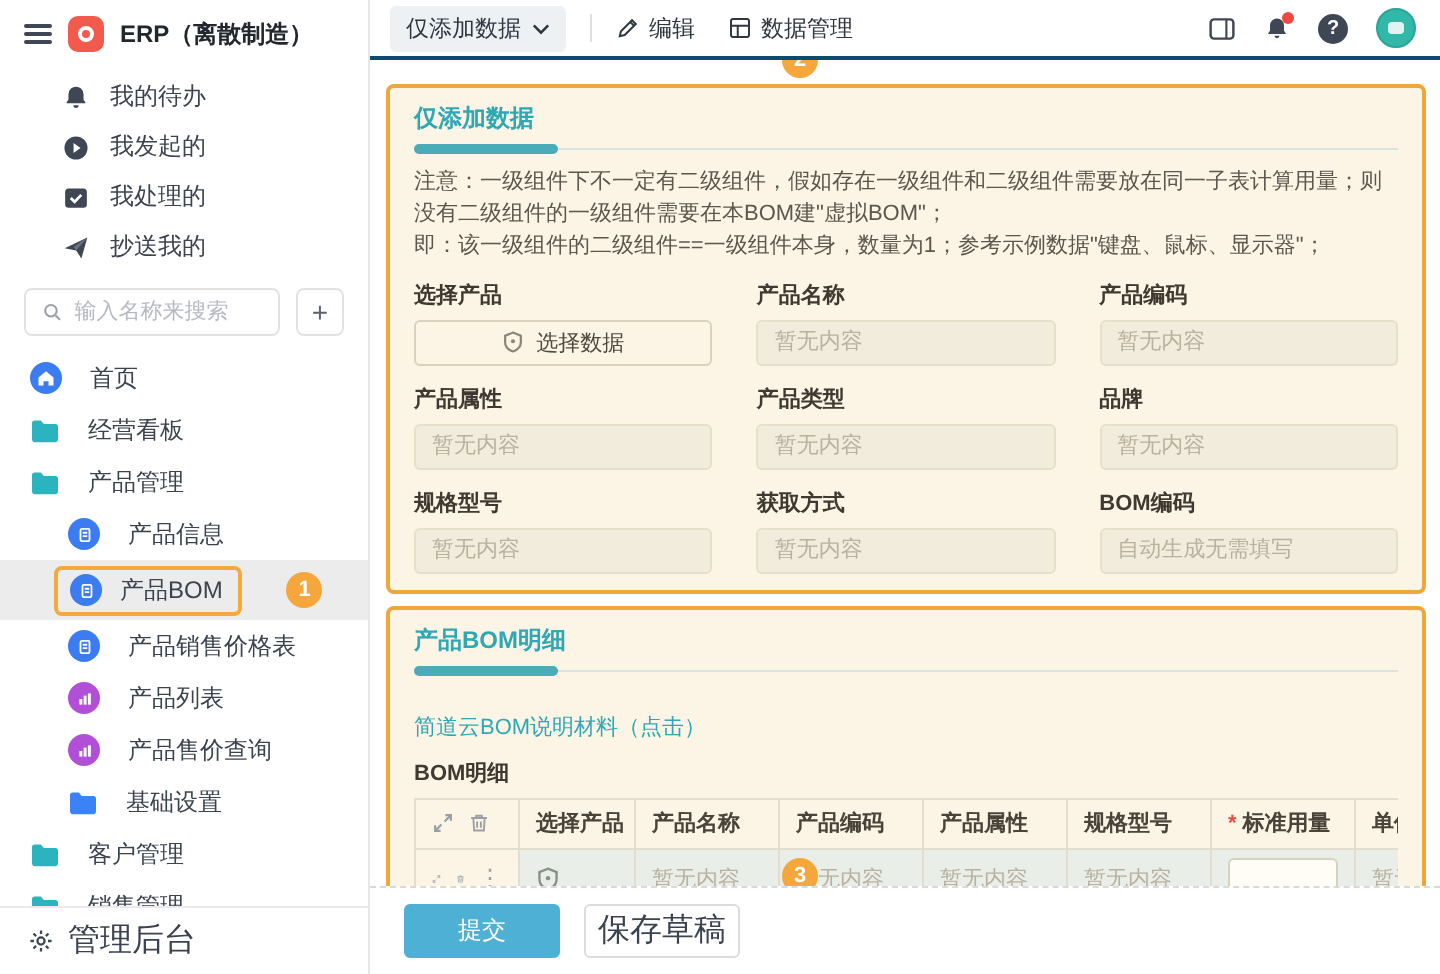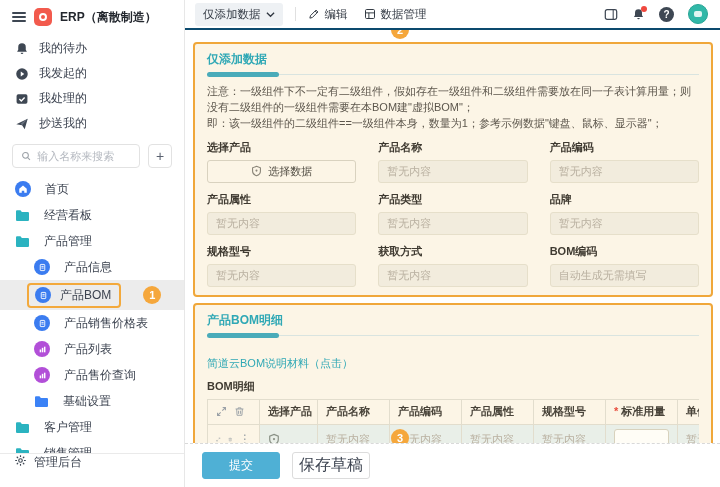--- a/index.html
+++ b/index.html
@@ -8,36 +8,36 @@
   .app { display:flex; width:720px; height:487px; }
 
   
   .sidebar { width:185px; height:100%; border-right:1px solid #e7e7e7; display:flex; flex-direction:column; background:#fff; flex-shrink:0; }
   .brand { display:flex; align-items:center; gap:8px; padding:8px 12px 6px; }
   .hamburger { width:14px; height:10px; display:flex; flex-direction:column; justify-content:space-between; cursor:pointer; }
   .hamburger i { display:block; height:2px; background:#3e4753; border-radius:1px; }
   .app-logo { width:18px; height:18px; border-radius:5px; background:#f25a4d; display:flex; align-items:center; justify-content:center; }
   .app-logo i { width:8px; height:8px; border:2px solid #fff; border-radius:50%; display:block; }
   .brand-title { font-size:12px; font-weight:bold; color:#23272e; }
-  .quick { padding:4px 0 2px; }
+  .quick { padding:4px 16px 2px; }
   .q-row { display:flex; align-items:center; gap:10px; height:25px; padding:0 15px; font-size:12px; color:#3c4350; cursor:pointer; }
   .q-row svg { flex-shrink:0; }
   .search-row { display:flex; align-items:center; gap:8px; margin:6px 12px 8px; }
   .search-box { flex:1; display:flex; align-items:center; gap:6px; height:24px; border:1px solid #e2e2e2; border-radius:4px; padding:0 8px; background:#fff; }
   .search-box input { border:none; outline:none; width:100%; font-size:11px; color:#333; background:transparent; font-family:inherit; }
   .search-box input::placeholder { color:#b5b9c0; }
   .add-app { width:24px; height:24px; border:1px solid #e2e2e2; border-radius:4px; display:flex; align-items:center; justify-content:center; font-size:14px; color:#5a6270; cursor:pointer; background:#fff; }
   .nav { flex:1; overflow:hidden; }
   .nav-row { display:flex; align-items:center; gap:14px; height:26px; padding:0 15px; font-size:12px; color:#3c4350; cursor:pointer; }
   .nav-row.lvl1 { padding-left:34px; }
   .nav-row.active { height:30px; background:#ececec; }
   .active-box { display:inline-flex; align-items:center; gap:9px; border:2px solid #f3a93c; border-radius:4px; padding:2px 8px 2px 6px; margin-left:-7px; background:transparent; }
   .badge { width:18px; height:18px; border-radius:50%; background:#f5a73c; color:#fff; font-size:11px; font-weight:bold; display:flex; align-items:center; justify-content:center; flex-shrink:0; }
   .badge.b1 { margin-left:8px; }
-  .side-bottom { border-top:1px solid #eaeaea; height:34px; display:flex; gap:7px; padding:0 14px; font-size:12px; color:#3c4350; cursor:pointer; }
+  .side-bottom { border-top:1px solid #eaeaea; height:34px; display:flex; align-items:center; gap:7px; padding:0 14px; font-size:16px; color:#3c4350; cursor:pointer; }
   .circle-ic { width:16px; height:16px; border-radius:50%; display:flex; align-items:center; justify-content:center; flex-shrink:0; }
 
   
   .main { flex:1; display:flex; flex-direction:column; min-width:0; }
   .toolbar { height:30px; border-bottom:2px solid #0c4a6e; display:flex; align-items:center; padding:0 12px 0 10px; gap:0; flex-shrink:0; }
   .mode-pill { display:flex; align-items:center; gap:5px; background:#eef1f4; border-radius:3px; padding:4px 8px; font-size:11.5px; color:#2f3640; cursor:pointer; }
   .tb-divider { width:1px; height:14px; background:#e0e0e0; margin:0 12px; }
   .tb-action { display:flex; align-items:center; gap:5px; font-size:11.5px; color:#2f3640; cursor:pointer; margin-right:16px; }
   .tb-right { margin-left:auto; display:flex; align-items:center; gap:14px; }
   .tb-icon { position:relative; cursor:pointer; display:flex; align-items:center; }

